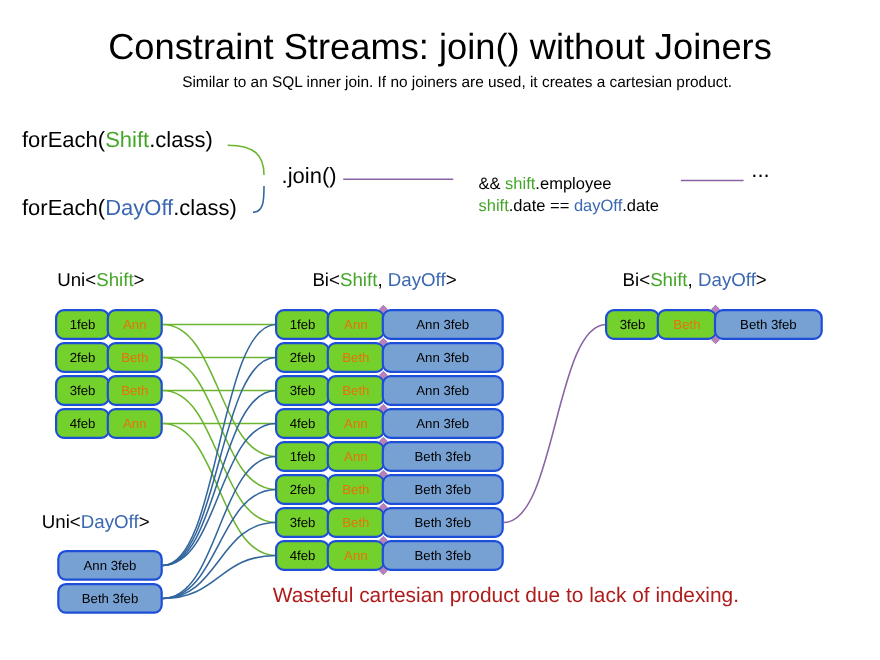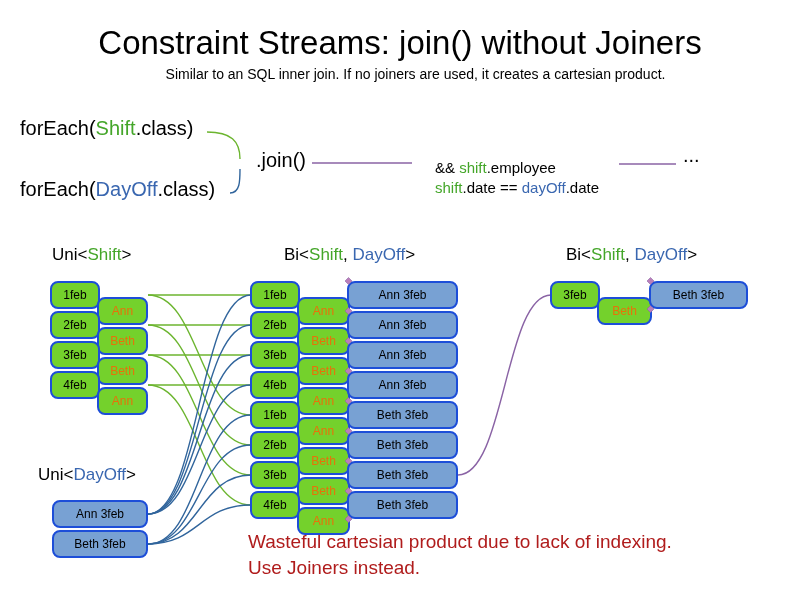--- a/index.html
+++ b/index.html
@@ -13,21 +13,21 @@
   .code{font-size:20px;z-index:2;white-space:nowrap;}
   .code-sm{font-size:15px;z-index:2;white-space:nowrap;}
   .inner-sm{font-size:15px;}
   .tg{color:#44a629;}
   .tb{color:#3a67b0;}
   .hdr{font-size:17px;z-index:2;white-space:nowrap;}
   .box{position:absolute;height:28px;box-sizing:border-box;border:2px solid #1d4ed8;border-radius:8px;
        font-size:12px;line-height:24px;text-align:center;z-index:3;white-space:nowrap;overflow:hidden;}
   .g{background:#74d12c;}
   .b{background:#78a1d3;}
-  .emp{color:#e8710a;margin-top:16px;}
+  .emp{color:#e8710a;}
   .lc-date{left:50px;width:50px;}
   .lc-emp{left:97px;width:51px;}
   .mc-date{left:250px;width:50px;}
   .mc-emp{left:297px;width:53px;}
   .mc-blue{left:347px;width:111px;}
   .rc-date{left:550px;width:50px;}
   .rc-emp{left:597px;width:55px;}
   .rc-blue{left:649px;width:99px;}
   .do-box{left:52px;width:96px;}
   .warn{font-size:19px;color:#b01c1c;z-index:2;white-space:nowrap;}
@@ -133,15 +133,14 @@
   <div class="box b rc-blue" style="top:281px;">Beth 3feb</div>
 
   <div class="box b do-box" style="top:500px;">Ann 3feb</div>
   <div class="box b do-box" style="top:530px;">Beth 3feb</div>
 
   <svg class="glue" width="800" height="600" viewBox="0 0 800 600">
     <path class="dm" d="M348.5,277.5 l3.5,3.5 l-3.5,3.5 l-3.5,-3.5 z M348.5,307.5 l3.5,3.5 l-3.5,3.5 l-3.5,-3.5 z M348.5,337.5 l3.5,3.5 l-3.5,3.5 l-3.5,-3.5 z M348.5,367.5 l3.5,3.5 l-3.5,3.5 l-3.5,-3.5 z M348.5,397.5 l3.5,3.5 l-3.5,3.5 l-3.5,-3.5 z M348.5,427.5 l3.5,3.5 l-3.5,3.5 l-3.5,-3.5 z M348.5,457.5 l3.5,3.5 l-3.5,3.5 l-3.5,-3.5 z M348.5,487.5 l3.5,3.5 l-3.5,3.5 l-3.5,-3.5 z M348.5,515.5 l3.5,3.5 l-3.5,3.5 l-3.5,-3.5 z M650.5,277.5 l3.5,3.5 l-3.5,3.5 l-3.5,-3.5 z M650.5,305.5 l3.5,3.5 l-3.5,3.5 l-3.5,-3.5 z"></path>
   </svg>
 
   <div class="abs warn" style="left:248px;top:531px;">Wasteful cartesian product due to lack of indexing.</div>
-  <div class="abs warn" style="left:248px;top:557px;">Use Joiners instead.</div>
 
 </div>
 
 </body></html>

